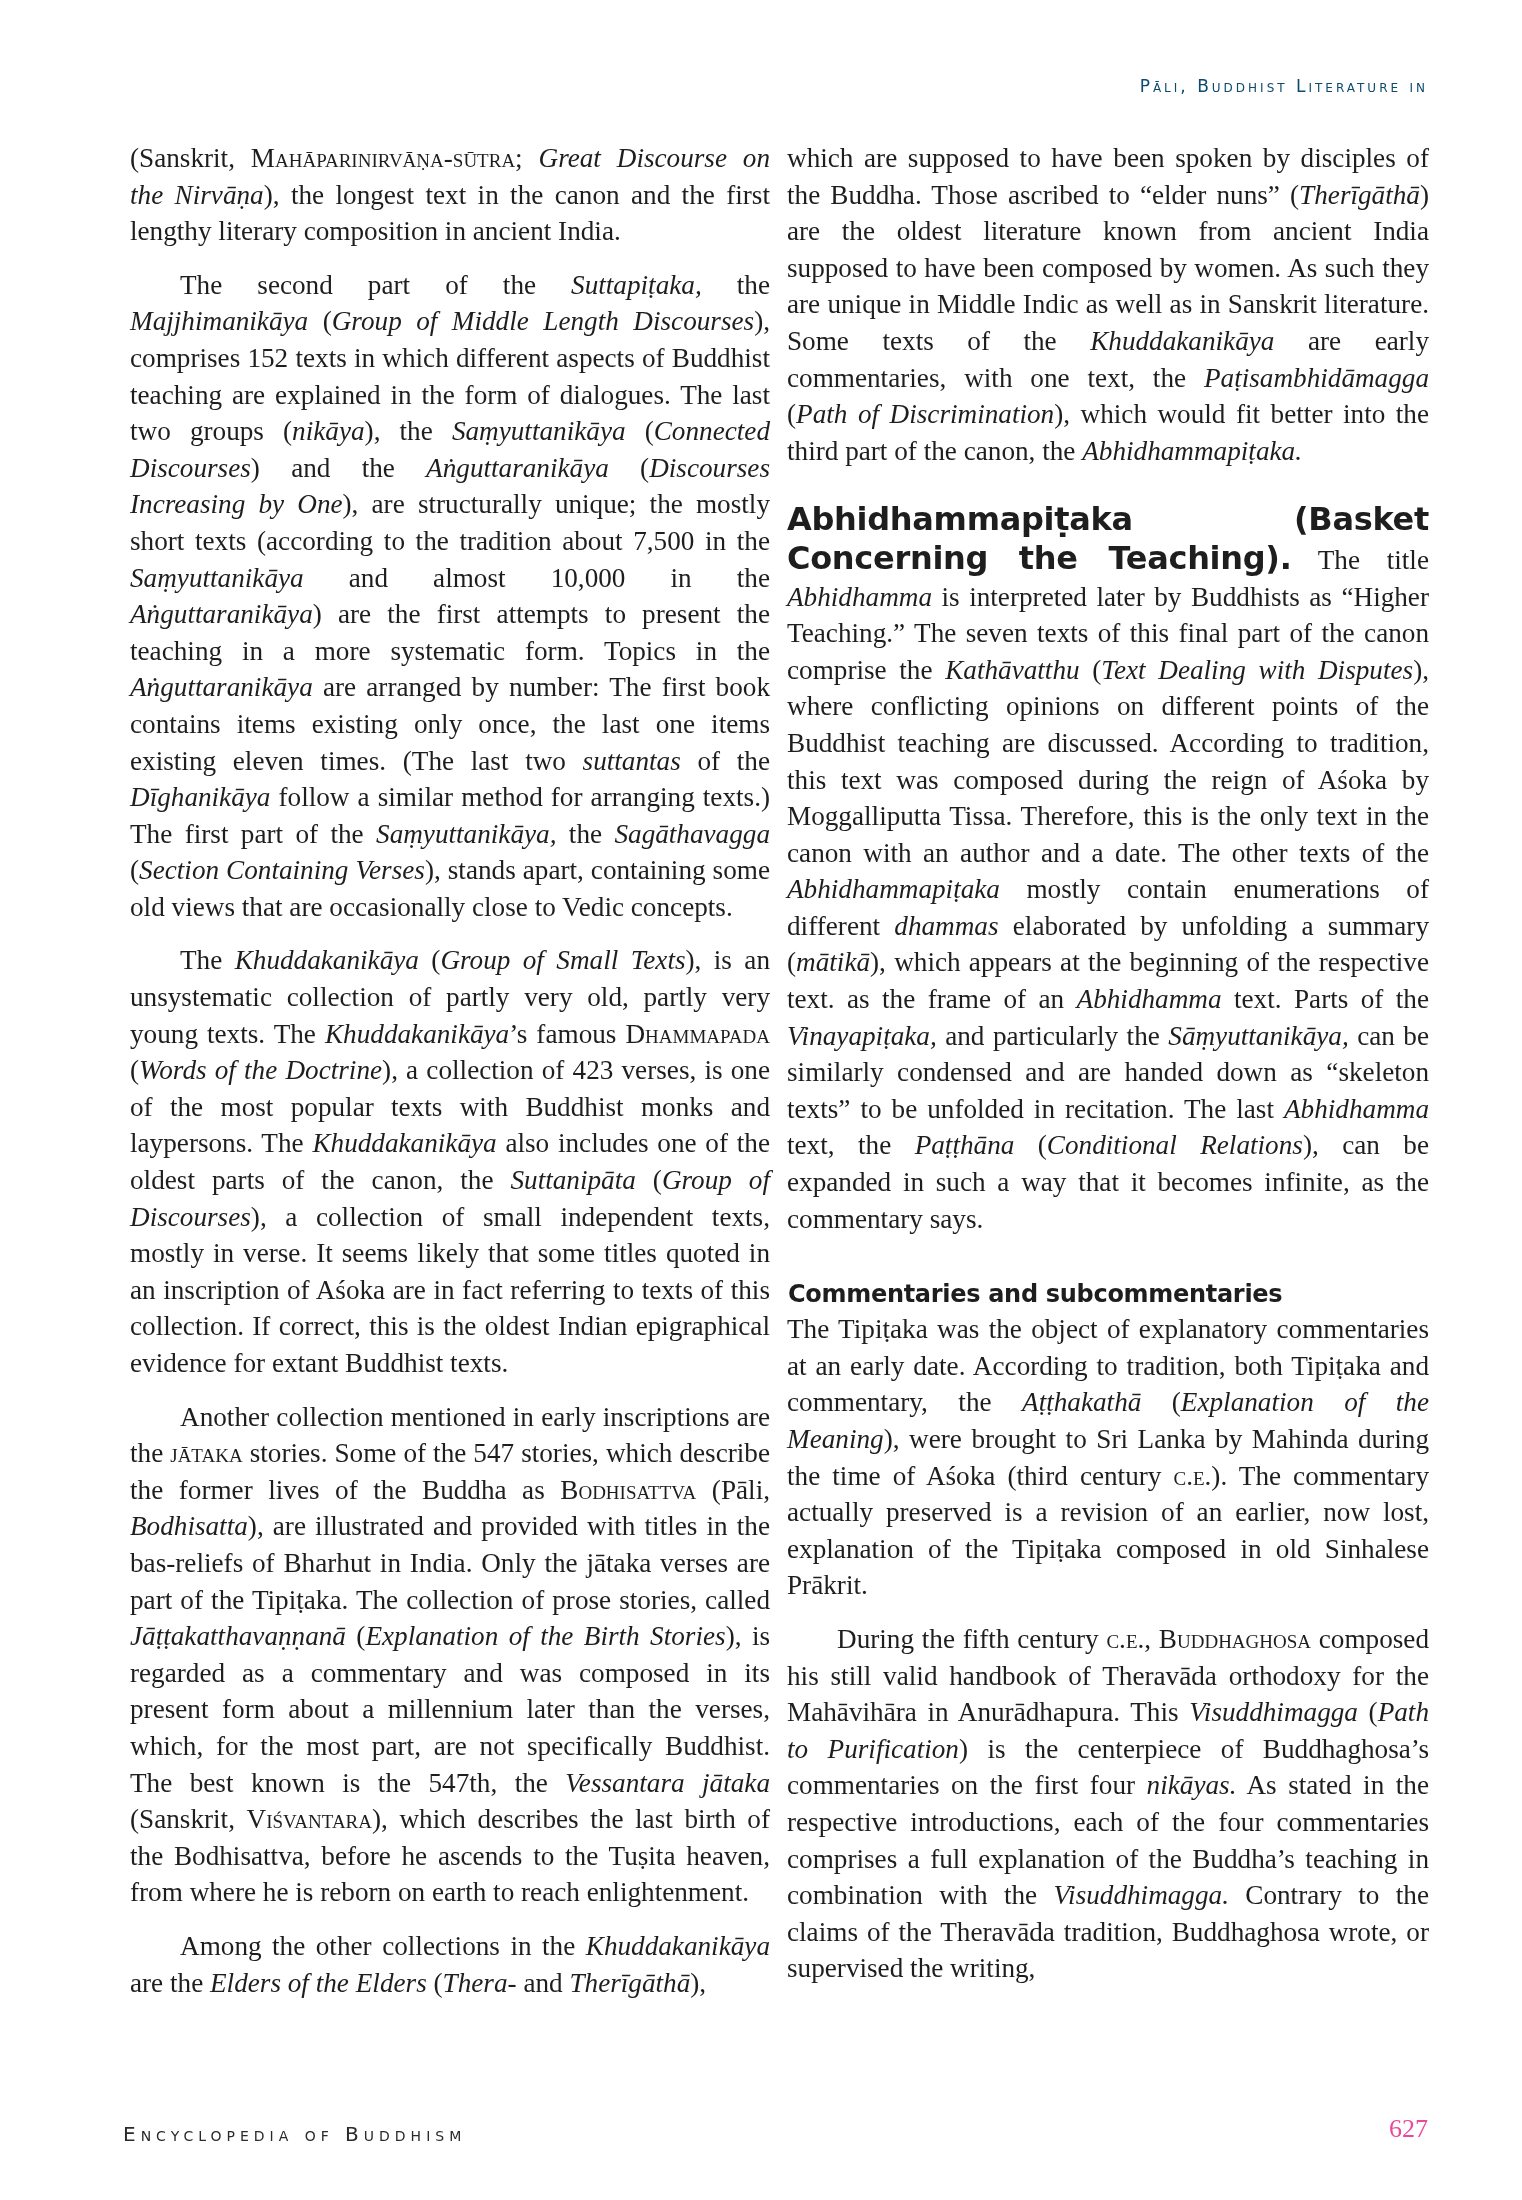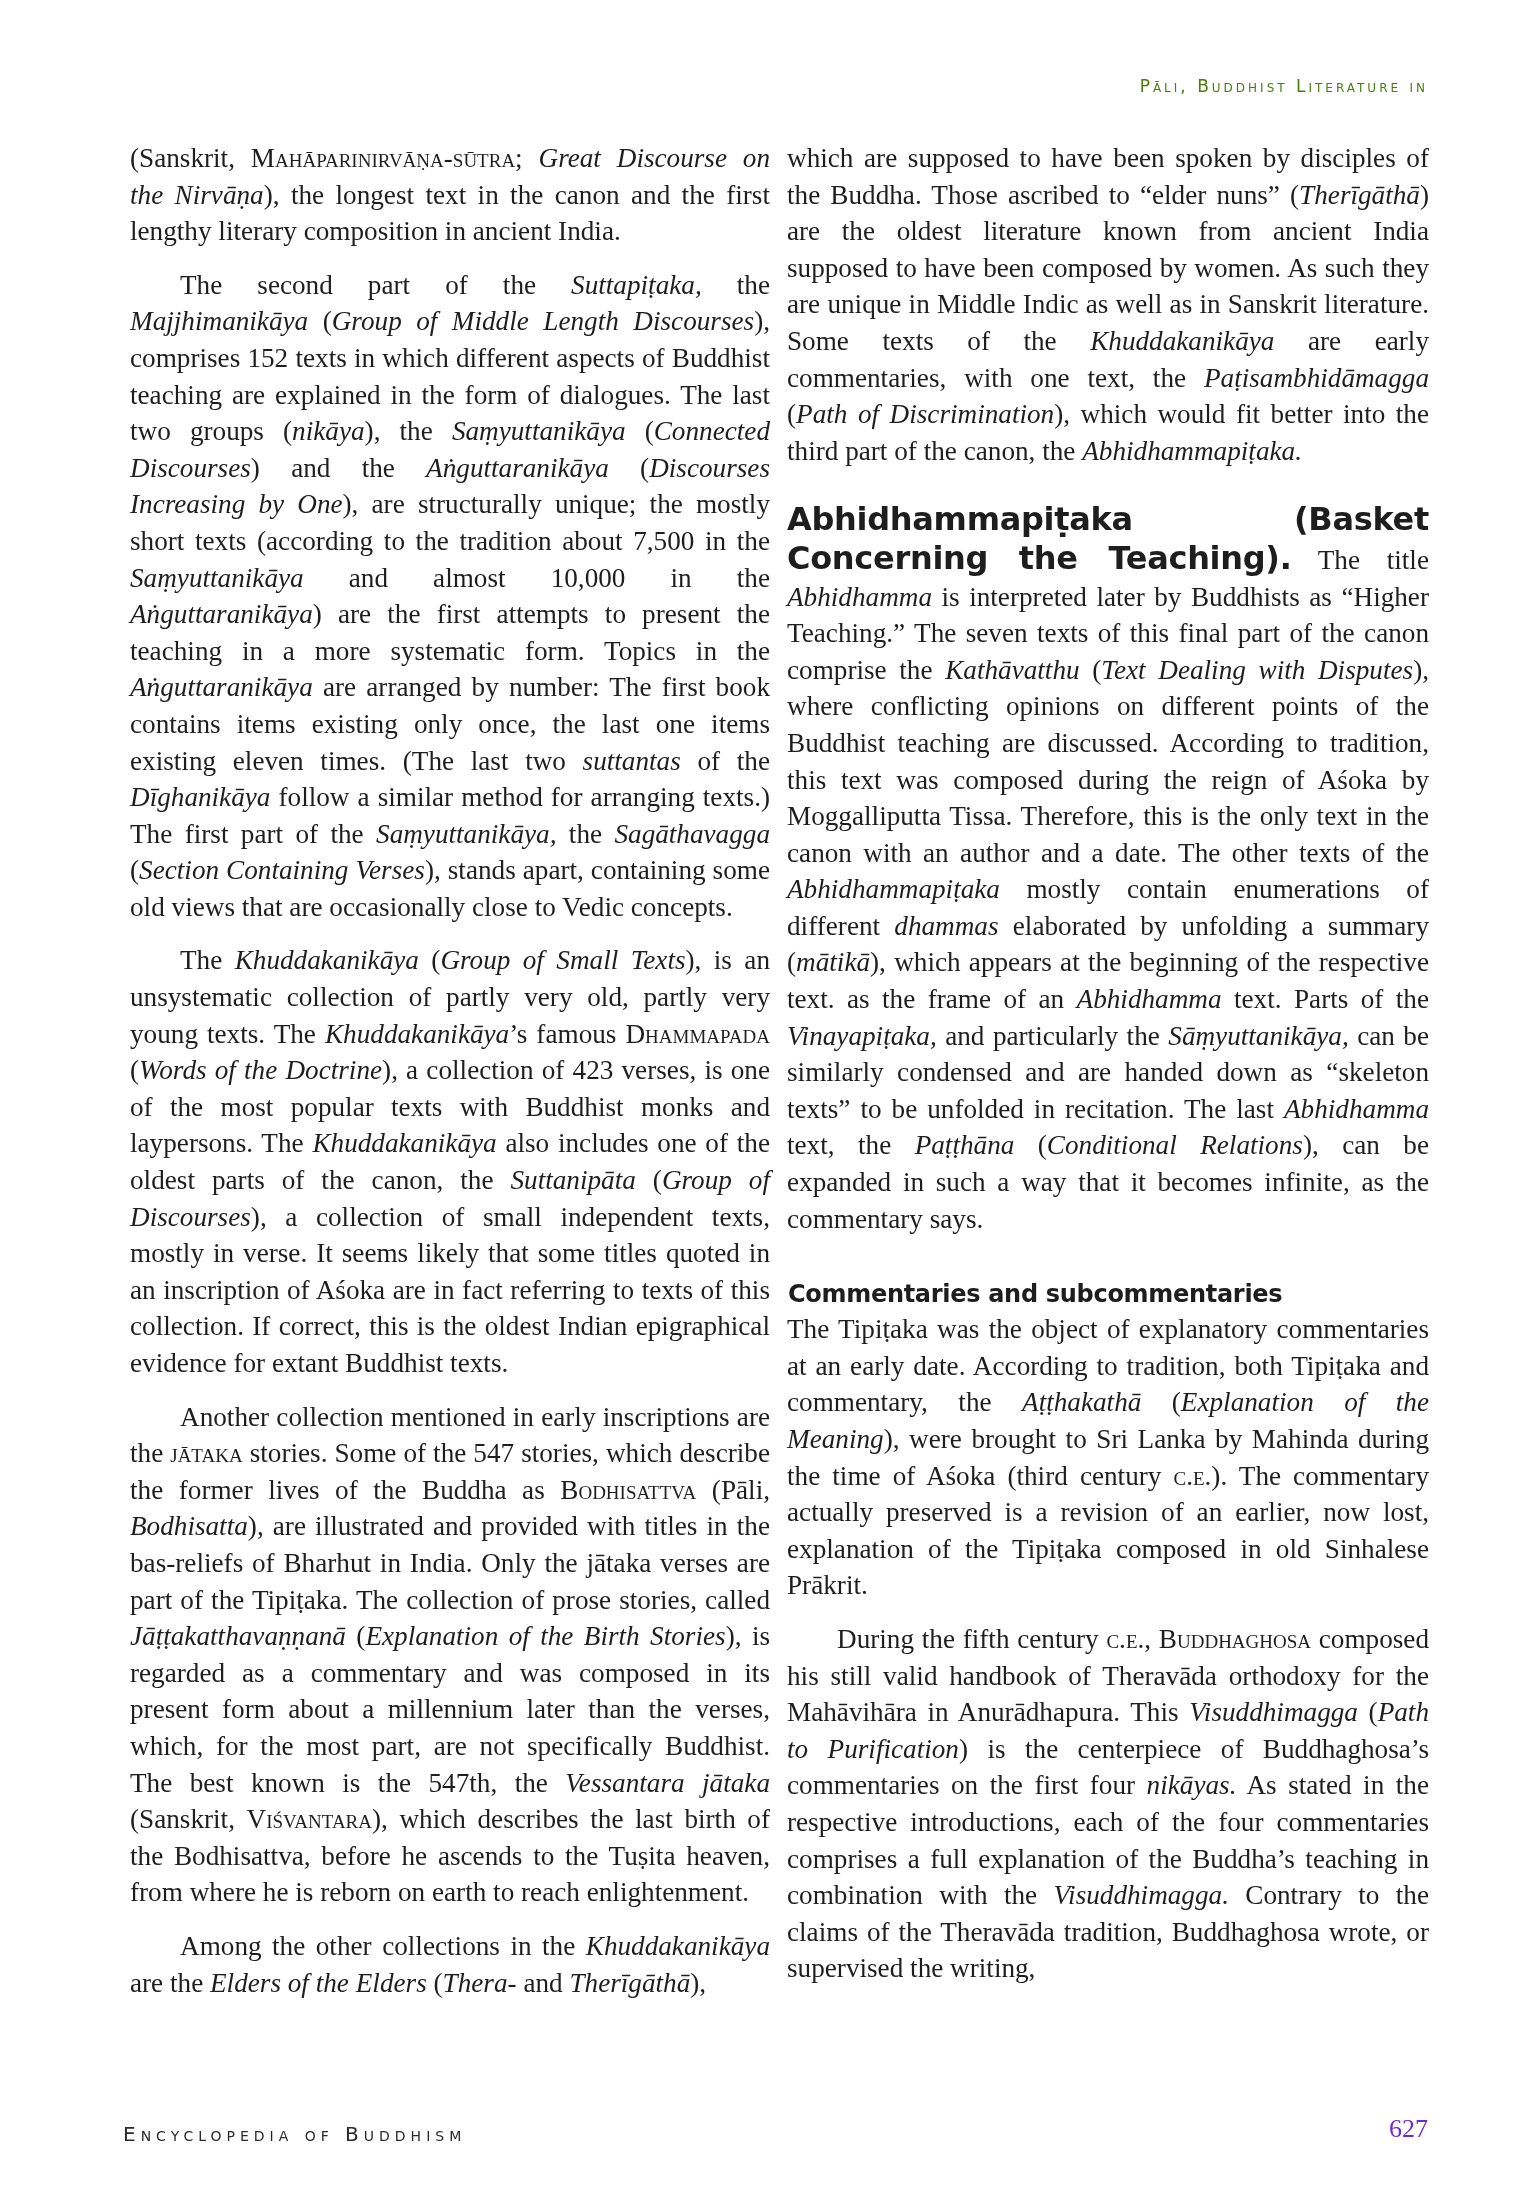--- a/index.html
+++ b/index.html
@@ -1,37 +1,37 @@
 <!DOCTYPE html>
 <html><head>
 <meta charset="utf-8">
 <style>
   html, body { margin: 0; padding: 0; background: #ffffff; }
   body { width: 1522px; height: 2200px; position: relative; overflow: hidden;
          font-family: "Liberation Serif", "DejaVu Serif", serif; color: #1e1e1e; }
   .running-head { position: absolute; top: 76px; right: 94px;
          font-family: "DejaVu Sans", "Liberation Sans", sans-serif; font-size: 17px;
-         letter-spacing: 3px; font-variant: small-caps; color: #4d7c0f; }
+         letter-spacing: 3px; font-variant: small-caps; color: #0c4a6e; }
   .column { position: absolute; top: 140px; width: 640px; font-size: 27.2px; line-height: 36.6px;
          text-align: justify; hyphens: manual; }
   .col-left { left: 130px; }
   .col-right { left: 787px; width: 642px; }
   p { margin: 0 0 17px 0; }
   p.indent { text-indent: 50px; }
   p.noindent { text-indent: 0; }
   .sc { font-variant: small-caps; }
   .bold-head { font-family: "DejaVu Sans", "Liberation Sans", sans-serif; font-weight: bold;
          font-size: 32px; letter-spacing: -0.3px; }
   h3.section-head { font-family: "DejaVu Sans", "Liberation Sans", sans-serif; font-weight: bold;
          font-size: 24px; margin: 40px 0 0 1px; line-height: 34px; letter-spacing: -0.3px; }
   .gap-before { margin-top: 32px; }
   .footer-left { position: absolute; top: 2122px; left: 123px;
          font-family: "DejaVu Sans", "Liberation Sans", sans-serif; font-size: 20px;
          letter-spacing: 5px; font-variant: small-caps; color: #2a2a2a; }
-  .footer-right { position: absolute; top: 2114px; right: 94px; font-size: 26px; color: #6d28d9; }
+  .footer-right { position: absolute; top: 2114px; right: 94px; font-size: 26px; color: #ec4899; }
 </style>
 </head>
 <body>
 
 <div class="running-head">Pāli, Buddhist Literature in</div>
 
 <div class="column col-left">
   <p class="noindent">(Sanskrit, <span class="sc">Mahāparinirvāṇa-sūtra</span>; <em>Great Discourse on the Nirvāṇa</em>), the longest text in the canon and the first lengthy literary composition in ancient India.</p>
   <p class="indent">The second part of the <em>Suttapiṭaka,</em> the <em>Majjhimanikāya</em> (<em>Group of Middle Length Discourses</em>), comprises 152 texts in which different aspects of Buddhist teaching are explained in the form of dialogues. The last two groups (<em>nikāya</em>), the <em>Saṃyuttanikāya</em> (<em>Connected Discourses</em>) and the <em>Aṅguttaranikāya</em> (<em>Discourses Increasing by One</em>), are structurally unique; the mostly short texts (according to the tradition about 7,500 in the <em>Saṃyuttanikāya</em> and almost 10,000 in the <em>Aṅguttaranikāya</em>) are the first attempts to present the teaching in a more systematic form. Topics in the <em>Aṅguttaranikāya</em> are arranged by number: The first book contains items existing only once, the last one items existing eleven times. (The last two <em>suttantas</em> of the <em>Dīghanikāya</em> follow a similar method for arranging texts.) The first part of the <em>Saṃyuttanikāya,</em> the <em>Sagāthavagga</em> (<em>Section Containing Verses</em>), stands apart, containing some old views that are occasionally close to Vedic concepts.</p>
   <p class="indent">The <em>Khuddakanikāya</em> (<em>Group of Small Texts</em>), is an unsystematic collection of partly very old, partly very young texts. The <em>Khuddakanikāya</em>’s famous <span class="sc">Dhammapada</span> (<em>Words of the Doctrine</em>), a collection of 423 verses, is one of the most popular texts with Buddhist monks and laypersons. The <em>Khuddakanikāya</em> also includes one of the oldest parts of the canon, the <em>Suttanipāta</em> (<em>Group of Discourses</em>), a collection of small independent texts, mostly in verse. It seems likely that some titles quoted in an inscription of Aśoka are in fact referring to texts of this collection. If correct, this is the oldest Indian epigraphical evidence for extant Buddhist texts.</p>

